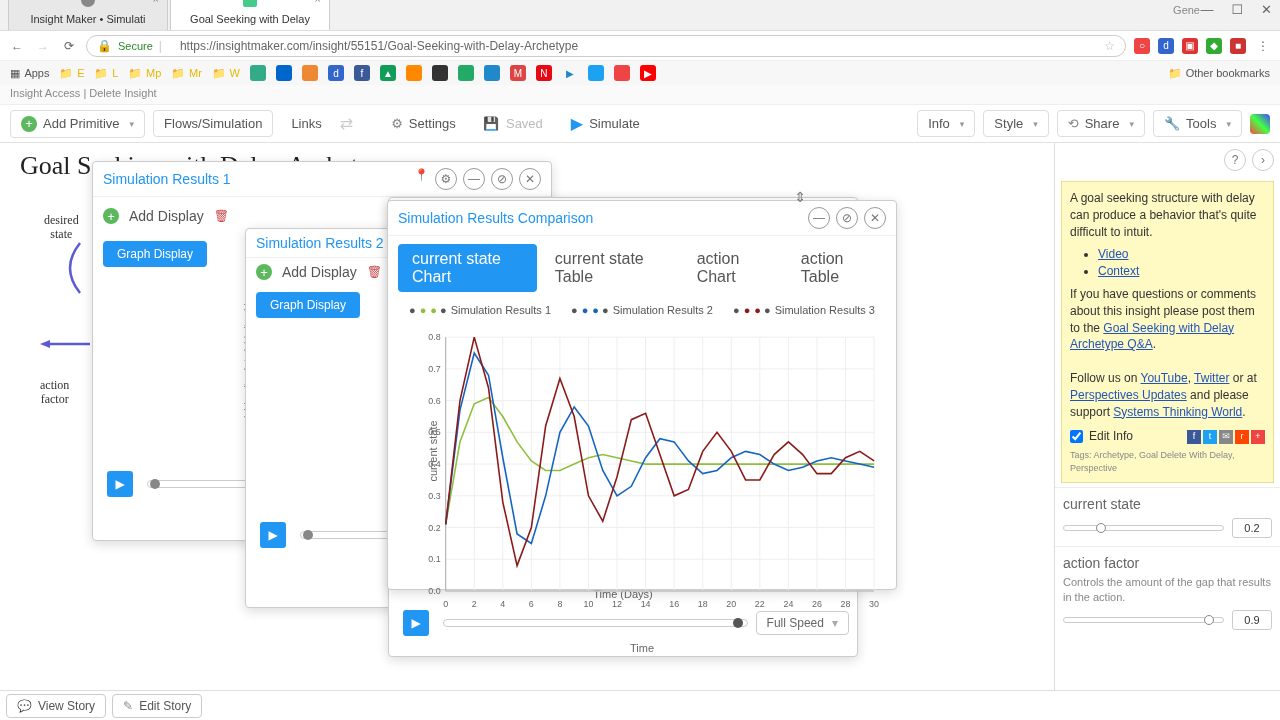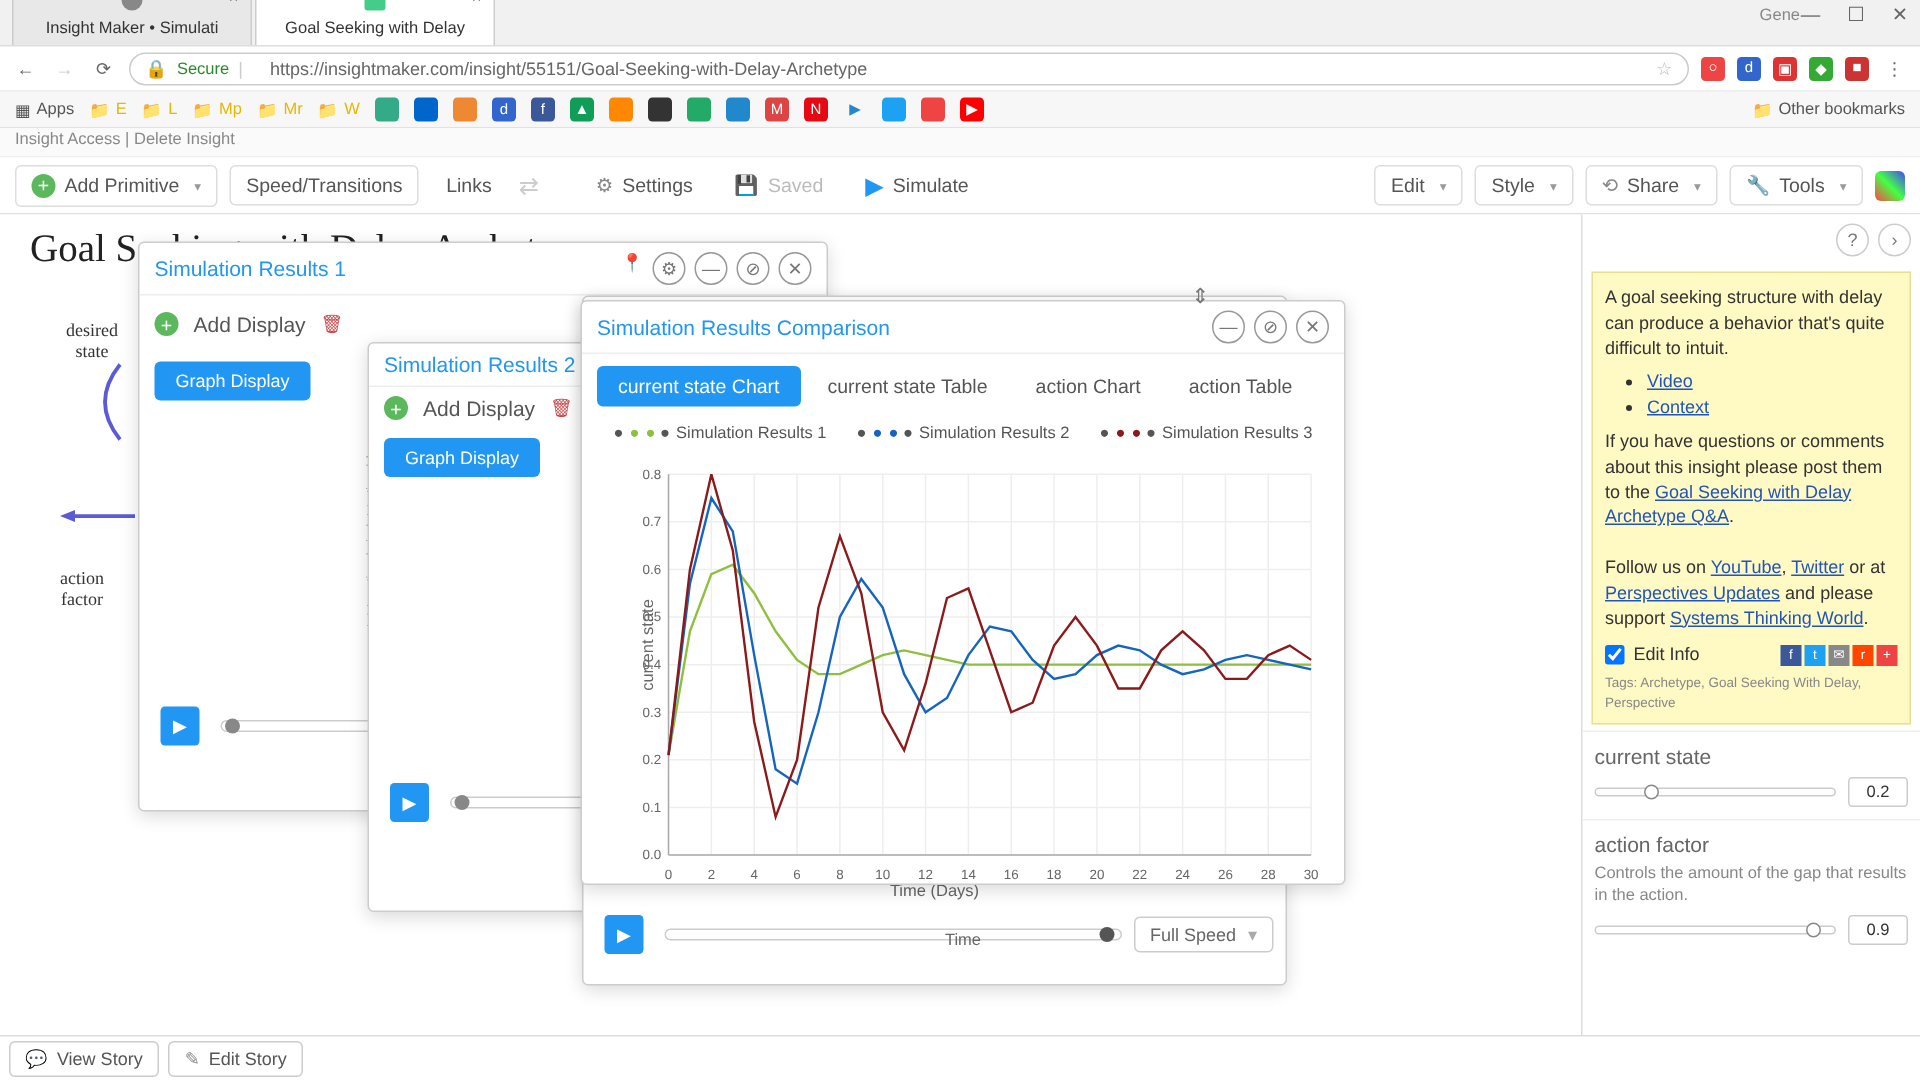--- a/index.html
+++ b/index.html
@@ -52,21 +52,21 @@
 .trash { color: #cc4444; }
 .graph-display-btn { background: #2196F3; color: #fff; padding: 6px 14px; border-radius: 4px; font-size: 12px; margin: 6px 10px; display: inline-block; }
 .play-btn { width: 26px; height: 26px; background: #2196F3; color: #fff; display: flex; align-items: center; justify-content: center; border-radius: 3px; margin: 6px; }
 .mini-chart { position: relative; margin: 4px 10px 4px 4px; height: 180px; }
 .mini-chart svg { width: 100%; height: 100%; }
 .slider-track { flex: 1; height: 8px; border: 1px solid #ccc; border-radius: 6px; position: relative; }
 .slider-knob { width: 10px; height: 10px; border-radius: 50%; background: #888; position: absolute; top: -2px; }
 
 
 .tabs { display: flex; gap: 4px; padding: 8px 10px; }
-.tab { padding: 6px 14px; border-radius: 4px; font-size: 13px; color: #555; }
+.tab { padding: 6px 14px; border-radius: 4px; font-size: 16px; color: #555; }
 .tab.active { background: #2196F3; color: #fff; }
 .legend { display: flex; justify-content: center; gap: 20px; font-size: 11px; color: #555; padding: 4px; }
 .legend span::before { content: "●"; margin-right: 4px; }
 .main-chart { position: relative; height: 310px; margin: 0 12px 12px 20px; }
 .main-chart svg { width: 100%; height: 100%; }
 .axis-label-y { position: absolute; left: -6px; top: 50%; transform: rotate(-90deg) translateX(30px); font-size: 11px; color: #666; }
 .axis-label-x { text-align: center; font-size: 11px; color: #666; }
 
 
 .sidebar { position: absolute; top: 143px; right: 0; width: 226px; bottom: 30px; border-left: 1px solid #ddd; background: #fff; overflow: hidden; }
@@ -169,39 +169,39 @@
     <a>Delete Insight</a>
   </div>
 </div>
 
 <div class="toolbar">
   <div class="tb-btn">
     <span class="plus-icon">+</span>
     <span>Add Primitive</span>
       <span class="drop">▾</span>
   </div>
-  <div class="tb-btn">Speed/Transitions</div>
+  <div class="tb-btn">Flows/Simulation</div>
   <div class="tb-btn flat">Links</div>
   <span style="color:#ccc;font-size:16px">⇄</span>
   <span style="width:12px"></span>
   <div class="tb-btn flat">
     <span style="color:#888">⚙</span>
     <span>Settings</span>
   </div>
   <div class="tb-btn flat" style="color:#bbb">
     <span>💾</span>
     <span>Saved</span>
   </div>
   <div class="tb-btn flat">
     <span class="sim-icon">▶</span>
     <span>Simulate</span>
   </div>
   <div class="spacer"></div>
   <div class="tb-btn">
-      <span>Edit</span>
+      <span>Info</span>
       <span class="drop">▾</span>
     </div>
   <div class="tb-btn">
       <span>Style</span>
       <span class="drop">▾</span>
     </div>
   <div class="tb-btn">
       <span style="color:#888">⟲</span>
       <span>Share</span>
       <span class="drop">▾</span>
@@ -456,21 +456,21 @@
       <input type="checkbox" checked="" style="">
       <span>Edit Info</span>
       <div class="social-icons">
         <div style="background:#3b5998">f</div>
         <div style="background:#1da1f2">t</div>
         <div style="background:#888">✉</div>
         <div style="background:#ff4500">r</div>
         <div style="background:#e44">+</div>
       </div>
     </div>
-    <div class="tags">Tags: Archetype, Goal Seeking With Delay, Perspective</div>
+    <div class="tags">Tags: Archetype, Goal Delete With Delay, Perspective</div>
   </div>
   <div class="side-section">
     <h4>current state</h4>
     <div class="side-slider-row">
       <div class="side-slider">
           <div class="knob" style="left:20%"></div>
         </div>
       <div class="val-box">0.2</div>
     </div>
   </div>

